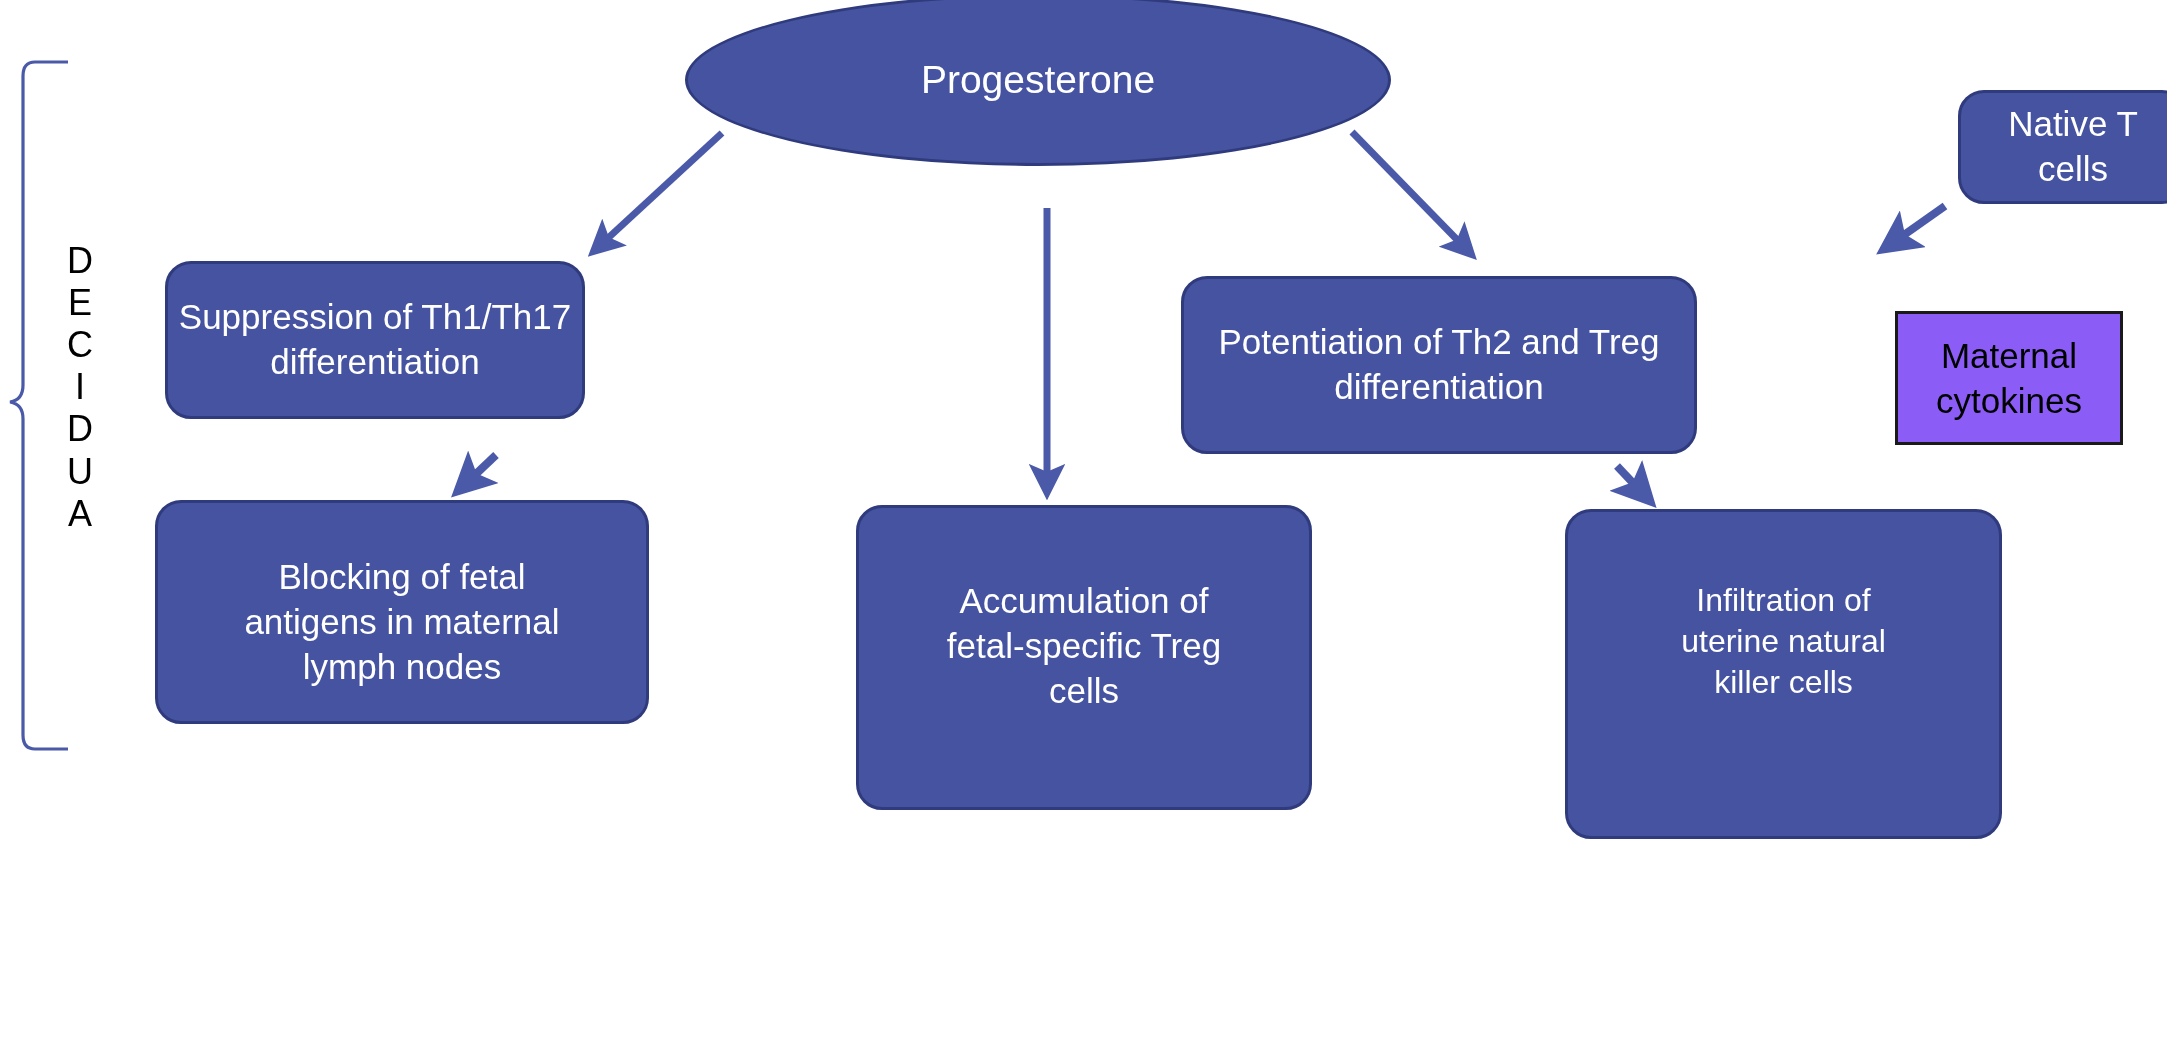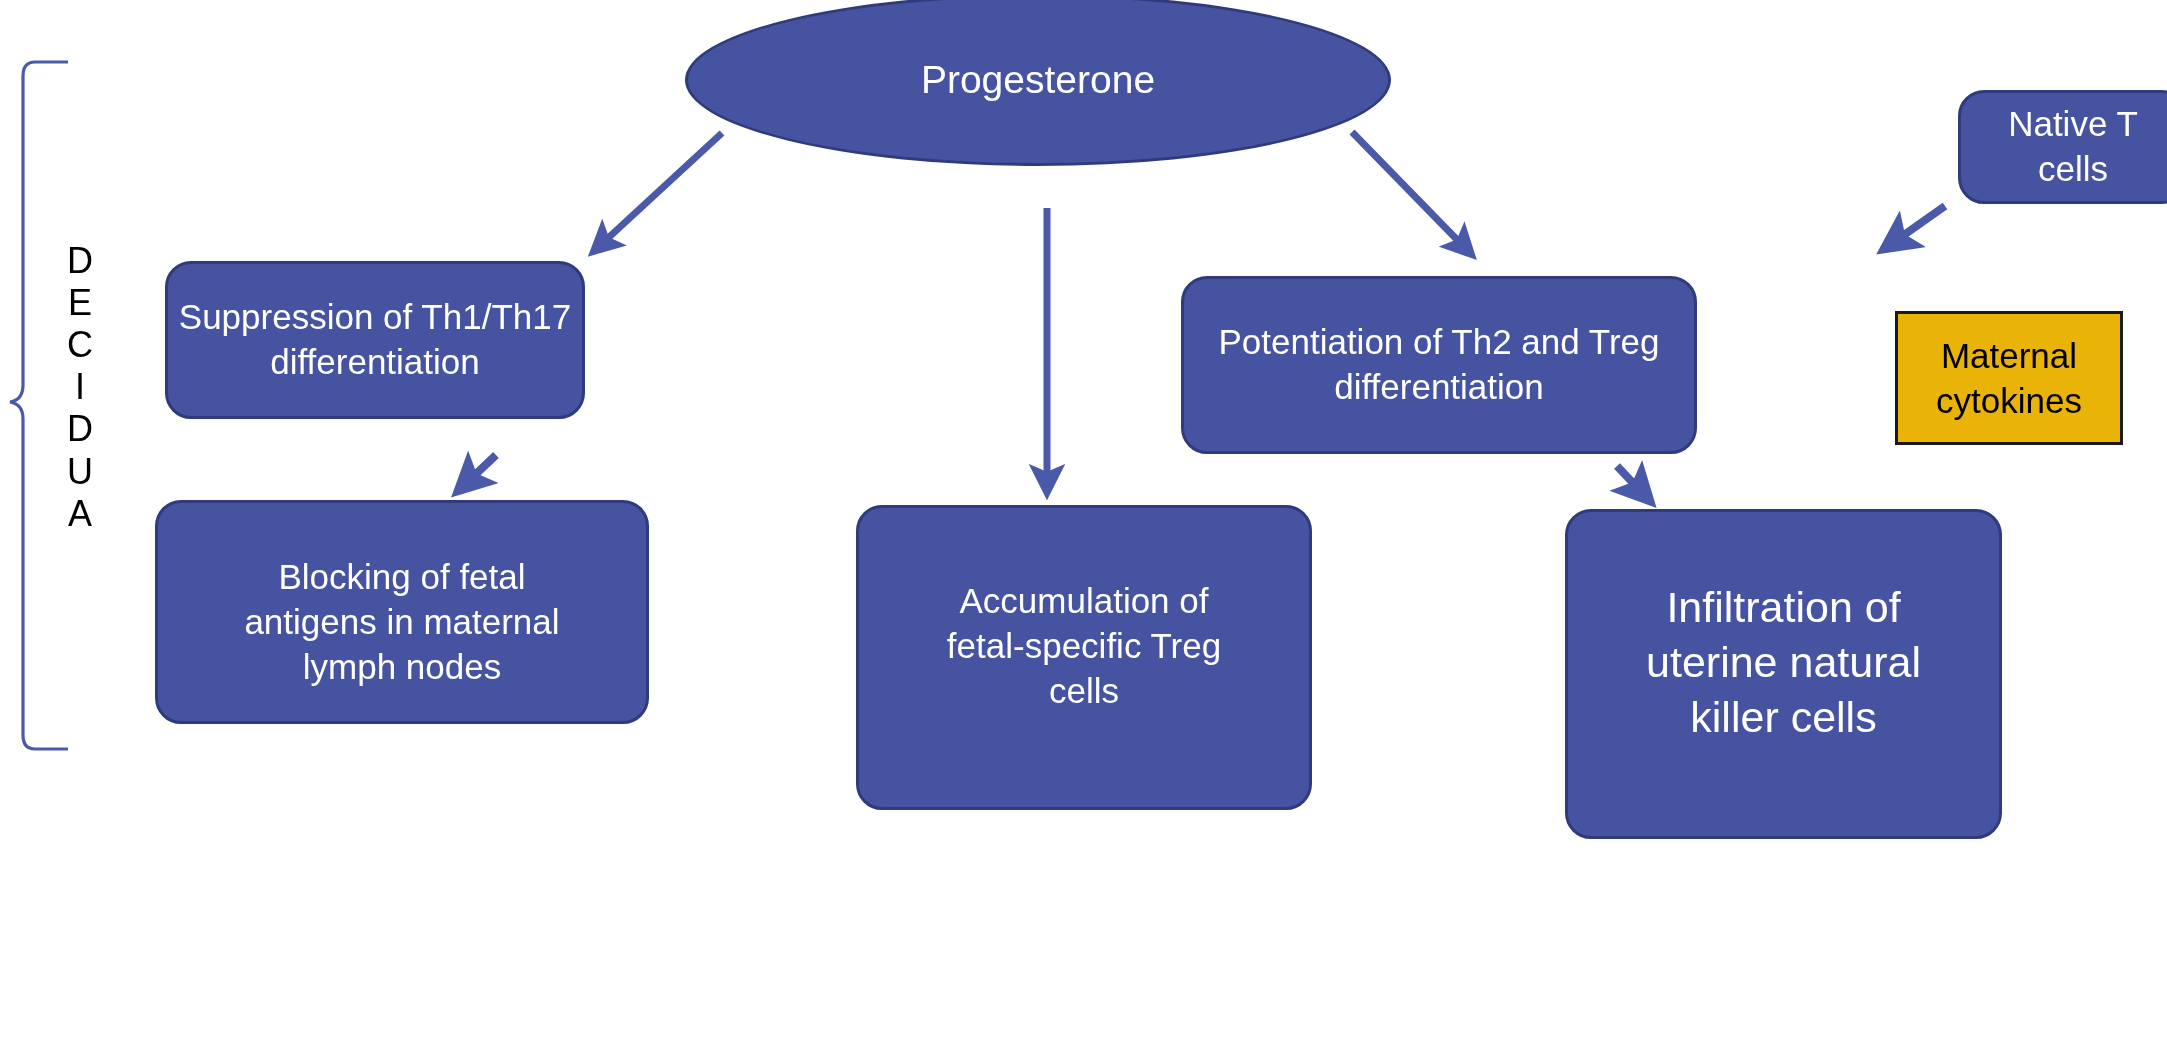--- a/index.html
+++ b/index.html
@@ -44,21 +44,21 @@
     border-radius: 50%;
   }
   .plain-box {
     position: absolute;
     box-sizing: border-box;
     display: flex;
     align-items: center;
     justify-content: center;
     text-align: center;
     color: #000000;
-    background: #eab308;
+    background: #8b5cf6;
     border: 3px solid #1a1a1a;
     line-height: 1.30;
   }
   #node-progesterone {
     left: 685px;
     top: -6px;
     width: 706px;
     height: 172px;
     font-size: 39px;
   }
@@ -106,21 +106,21 @@
     height: 305px;
     font-size: 35px;
     align-items: flex-start;
     padding-top: 71px;
   }
   #node-infiltration {
     left: 1565px;
     top: 509px;
     width: 437px;
     height: 330px;
-    font-size: 43px;
+    font-size: 32px;
     align-items: flex-start;
     padding-top: 68px;
   }
   .node-label {
     display: block;
     width: 100%;
     white-space: pre-line;
   }
   #decidua-label {
     position: absolute;

